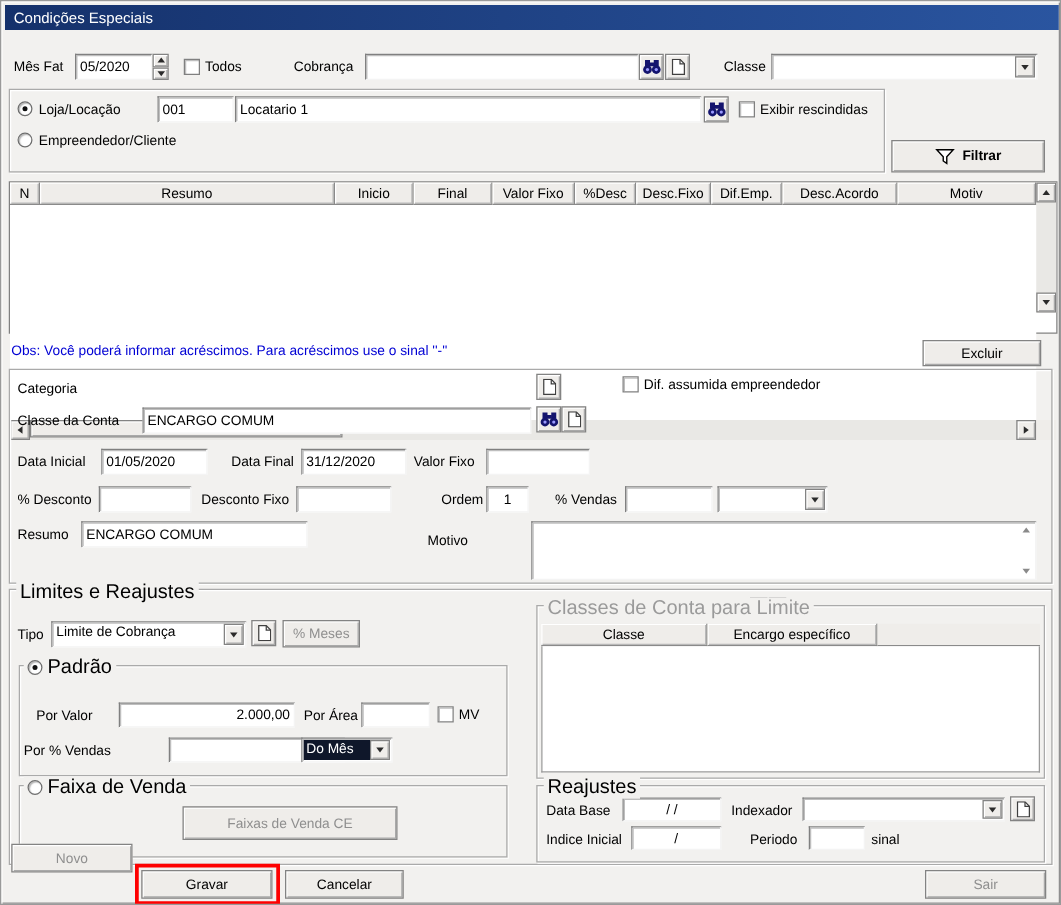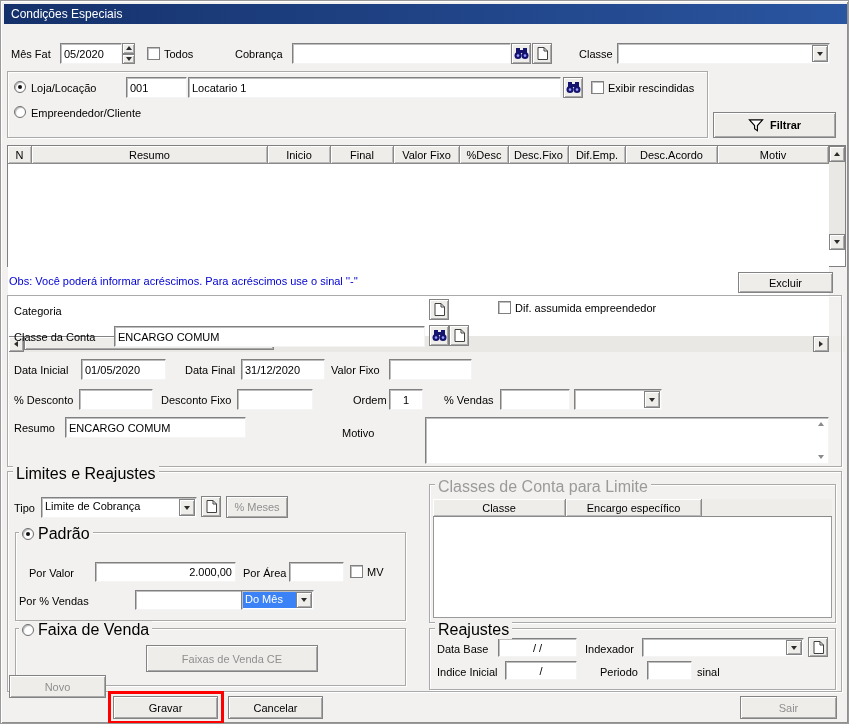--- a/index.html
+++ b/index.html
@@ -26,21 +26,21 @@
   .legend-flat.dim{color:#9a9a9a}
   .cb{width:13px;height:13px;background:#fff;border:1px solid #808080;
     box-shadow:inset 1px 1px 0 rgba(70,70,70,.35);display:inline-block}
   .radio{position:absolute;width:12px;height:12px;border-radius:50%;background:#fff;
     border:1px solid #6e6e6e;box-shadow:inset 1px 1px 1px rgba(70,70,70,.4)}
   .radio.on::after{content:"";position:absolute;left:3px;top:3px;width:4px;height:4px;border-radius:50%;background:#111}
   .radio.inline{position:relative;display:inline-block;flex:0 0 auto}
   .combo{background:#fff;border:1px solid #808080;border-right-color:#f4f4f4;border-bottom-color:#f4f4f4;
     box-shadow:inset 1px 1px 0 rgba(70,70,70,.35);display:flex;align-items:stretch;padding:1px}
   .combo-val{flex:1;font-size:11px;line-height:15px;padding:0 2px;overflow:hidden;white-space:nowrap}
-  .combo.sel .combo-val{background:#3b82f6;color:#fff}
+  .combo.sel .combo-val{background:#0f172a;color:#fff}
   .combo-arrow{width:16px;background:#efedea;border:1px solid #838383;
     box-shadow:inset 1px 1px 0 #fff,inset -1px -1px 0 #a9a9a9;
     display:flex;align-items:center;justify-content:center;flex:0 0 auto}
   .t{display:inline-block;width:0;height:0}
   .t-up{border-left:3px solid transparent;border-right:3px solid transparent;border-bottom:4px solid #2b2b2b}
   .t-down{border-left:3px solid transparent;border-right:3px solid transparent;border-top:4px solid #2b2b2b}
   .t-left{border-top:3px solid transparent;border-bottom:3px solid transparent;border-right:4px solid #2b2b2b}
   .t-right{border-top:3px solid transparent;border-bottom:3px solid transparent;border-left:4px solid #2b2b2b}
   .t-up.dim{border-bottom-color:#8a8a8a}.t-down.dim{border-top-color:#8a8a8a}
   .spinner{display:flex;flex-direction:column;width:13px}

